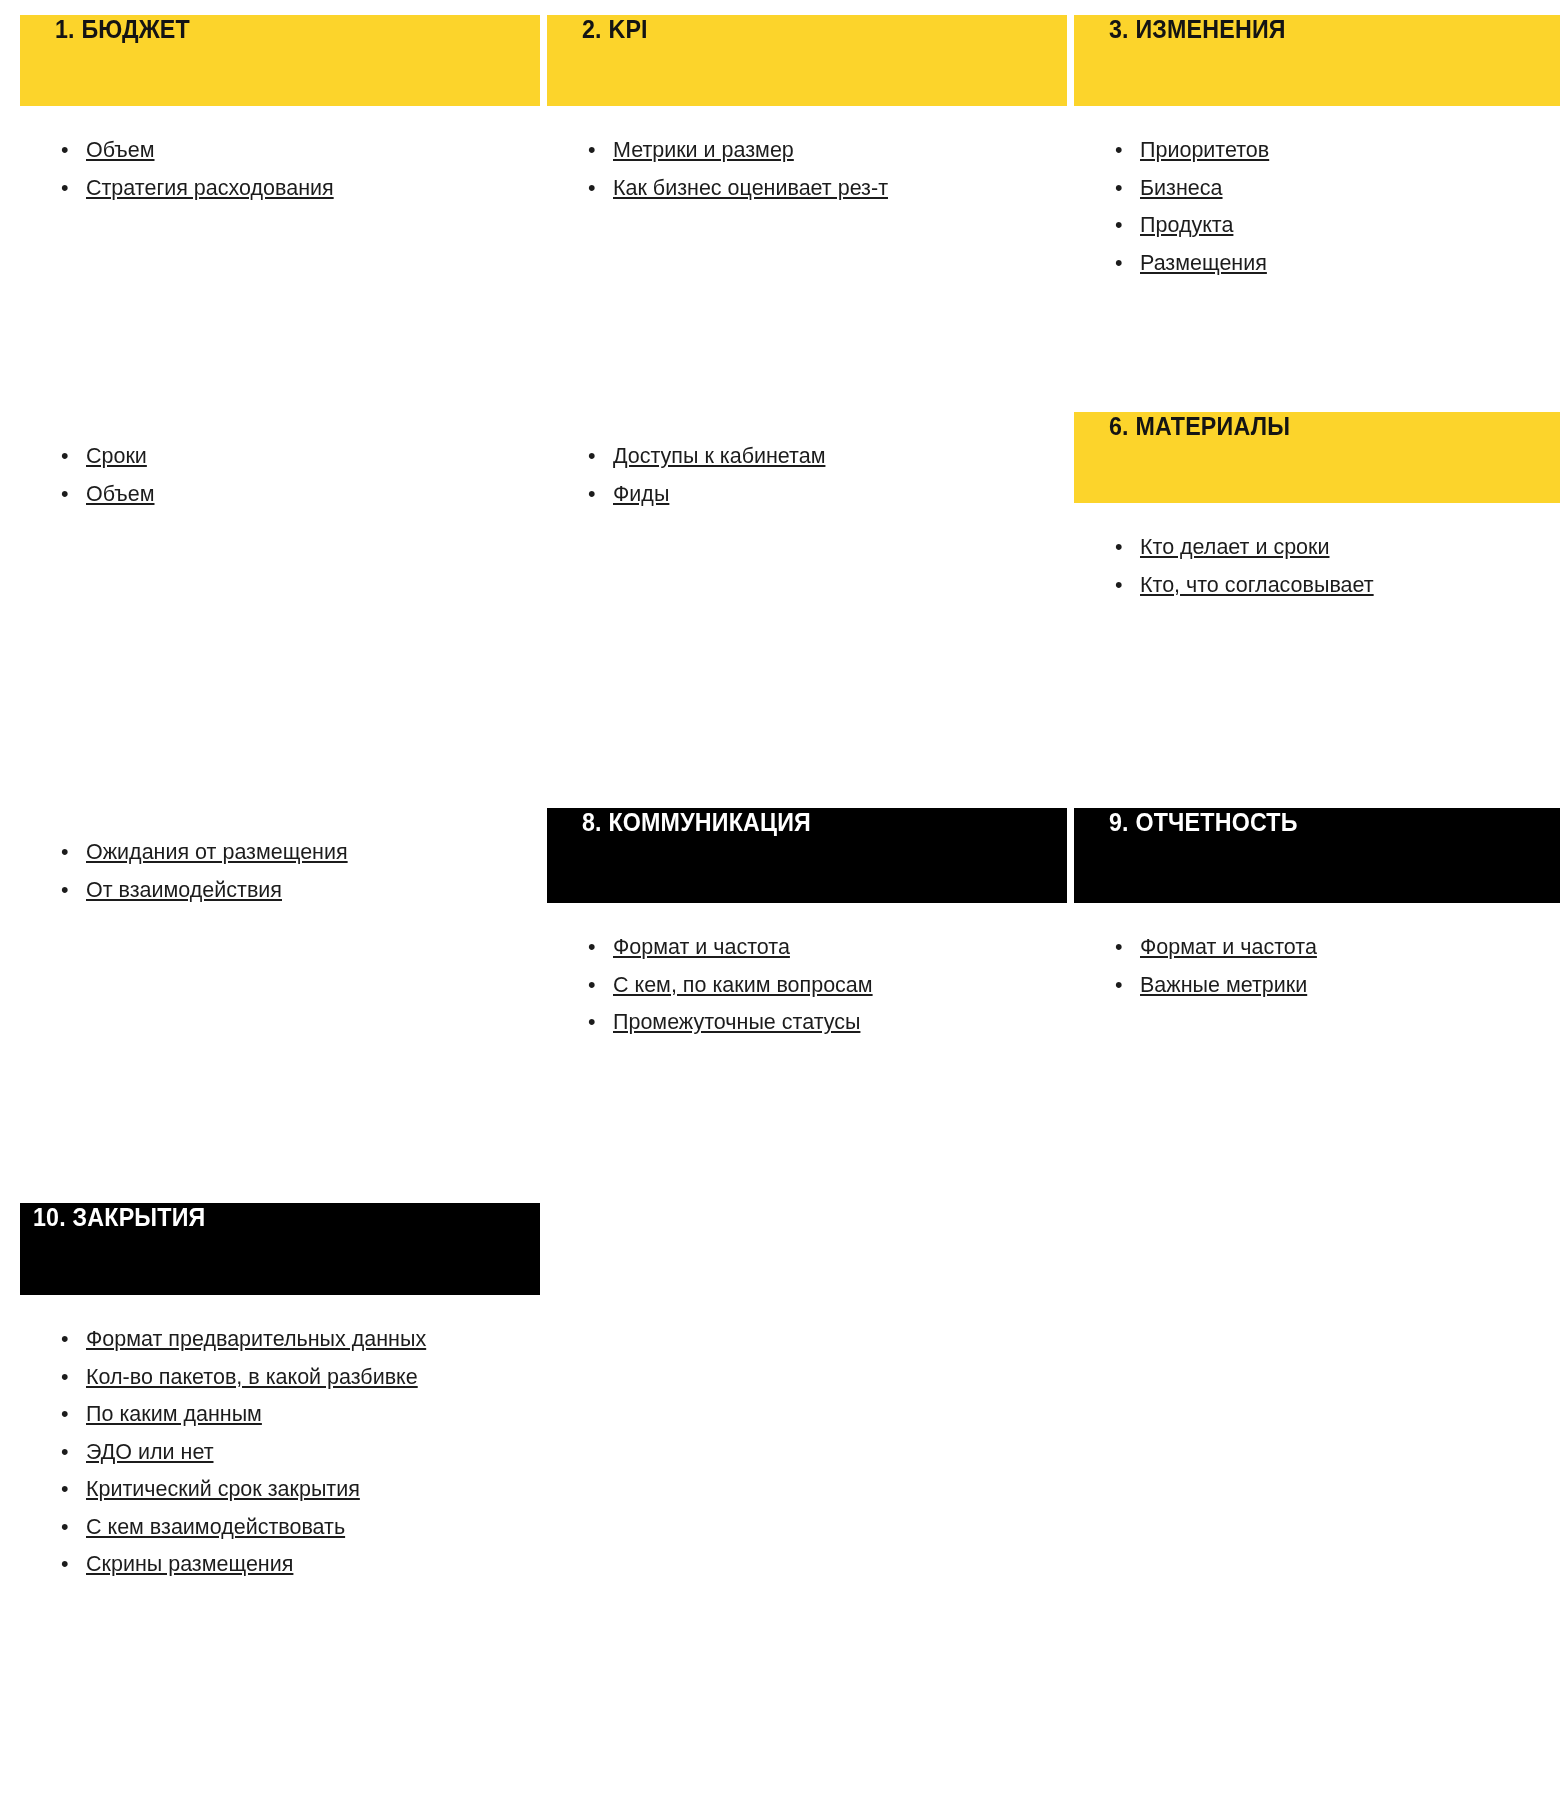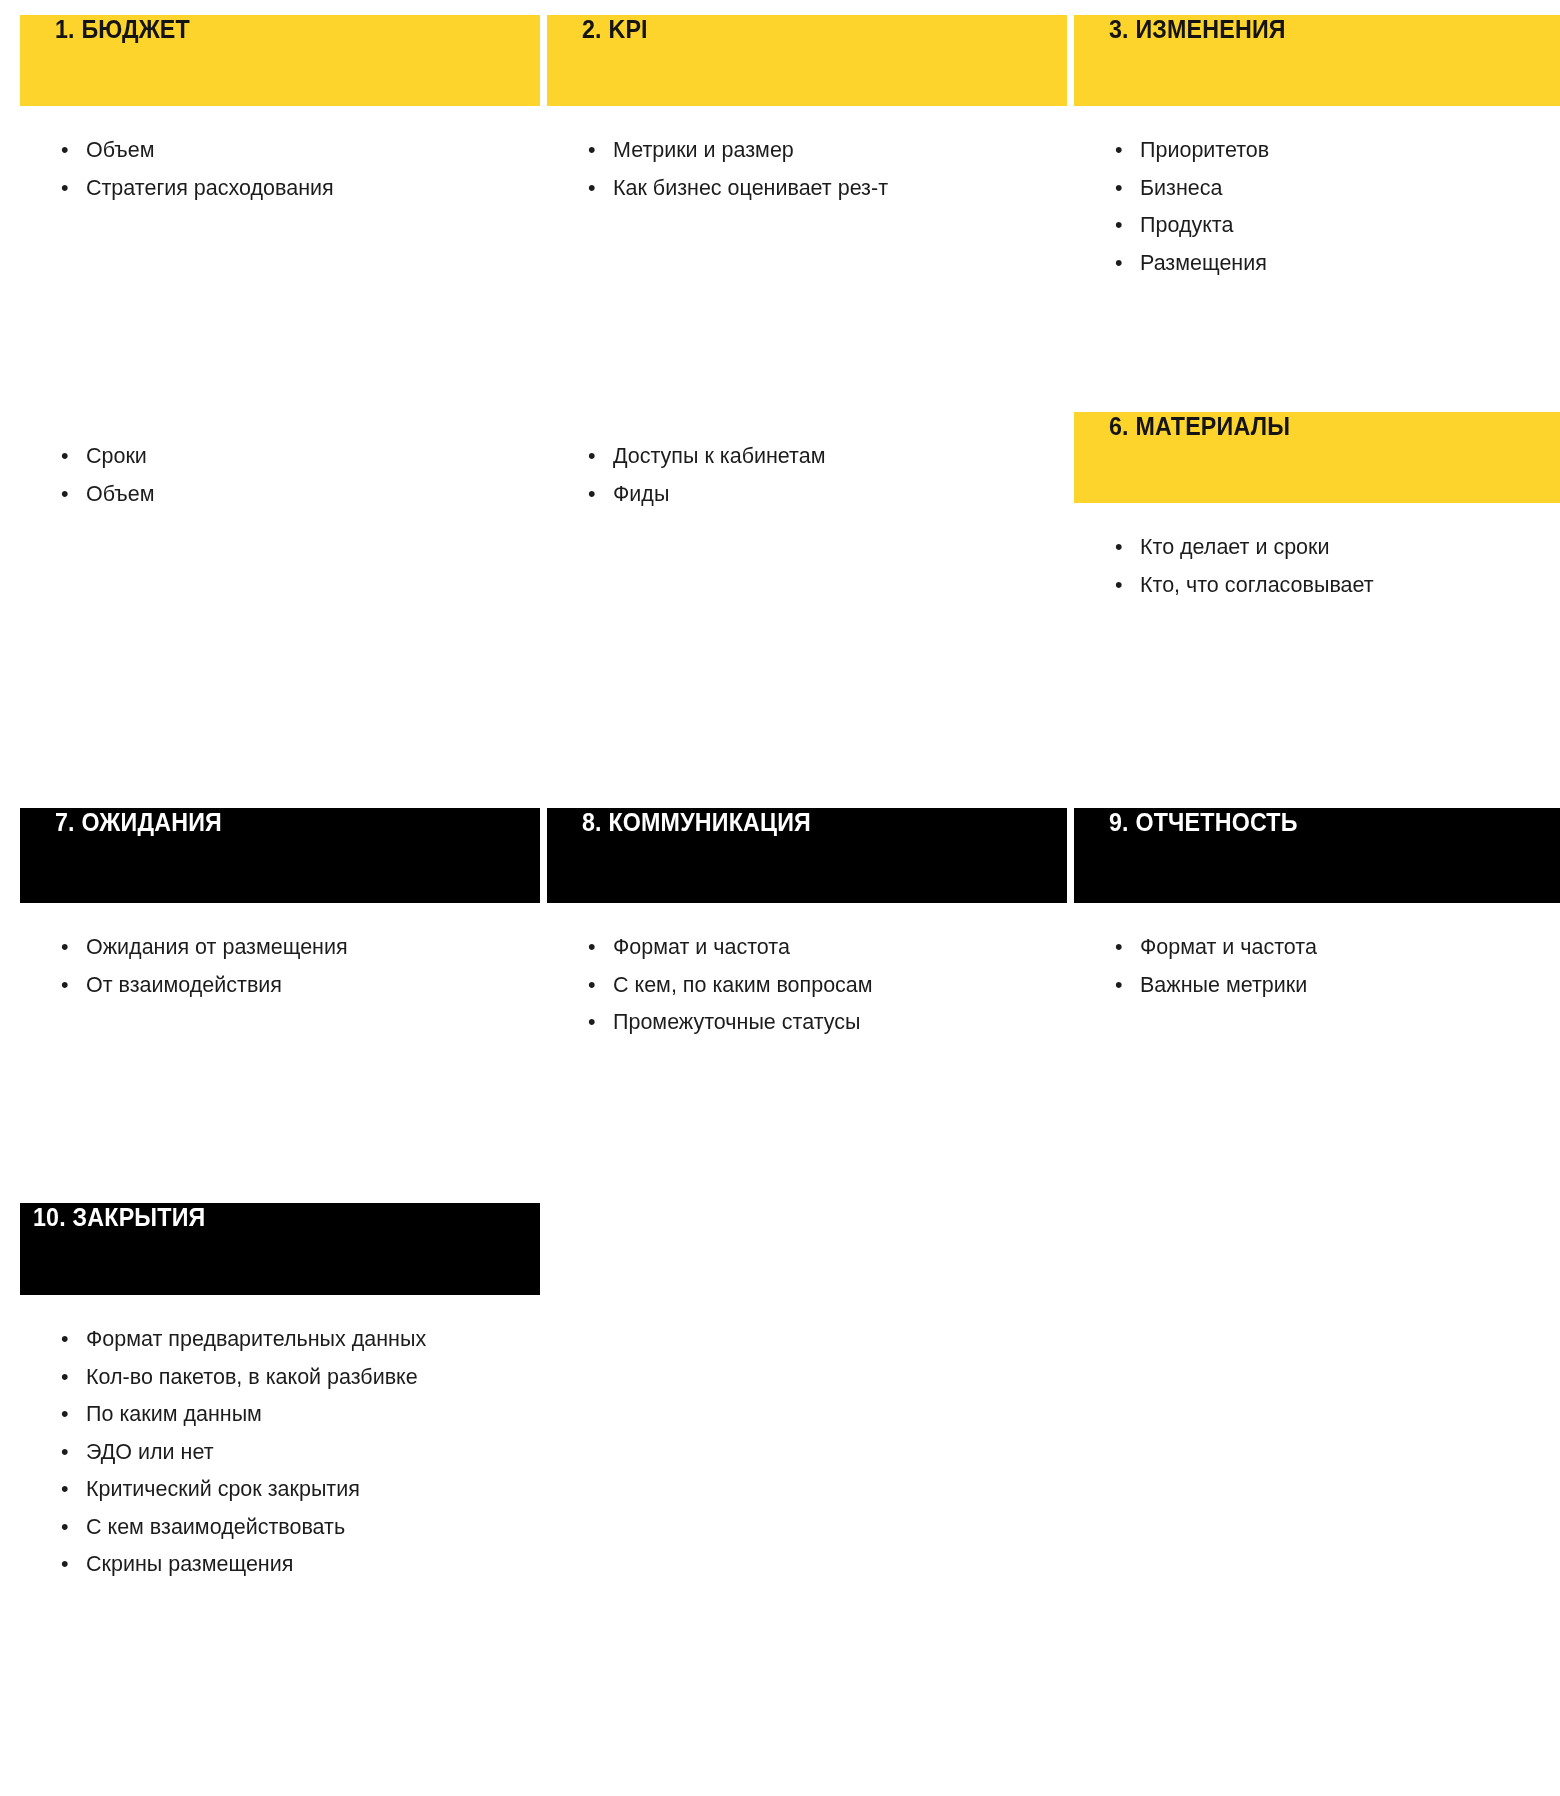--- a/index.html
+++ b/index.html
@@ -96,20 +96,21 @@
   .bullet-item .bullet-dot {
     position: absolute;
     left: 4px;
     top: 0;
     line-height: 37.5px;
     font-size: 21.5px;
     color: #1c1c1c;
   }
   .bullet-item .bullet-text {
     display: block;
+    text-decoration: underline;
   }
 </style>
 </head>
 <body>
 
 <div class="board">
   <div class="row row-1">
       <div class="card col-1 theme-yellow">
         <div class="card-header">
           <span class="card-header-title">1. БЮДЖЕТ</span>
@@ -212,23 +213,20 @@
             <li class="bullet-item">
               <span class="bullet-dot">•</span>
               <span class="bullet-text">Кто, что согласовывает</span>
             </li>
           </ul>
         </div>
       </div>
     </div>
   <div class="row row-3">
       <div class="card col-1 theme-black">
-        <div class="card-header">
-          <span class="card-header-title">7. ОЖИДАНИЯ</span>
-        </div>
         <div class="card-body">
           <ul class="bullet-list">
             <li class="bullet-item">
               <span class="bullet-dot">•</span>
               <span class="bullet-text">Ожидания от размещения</span>
             </li>
             <li class="bullet-item">
               <span class="bullet-dot">•</span>
               <span class="bullet-text">От взаимодействия</span>
             </li>

